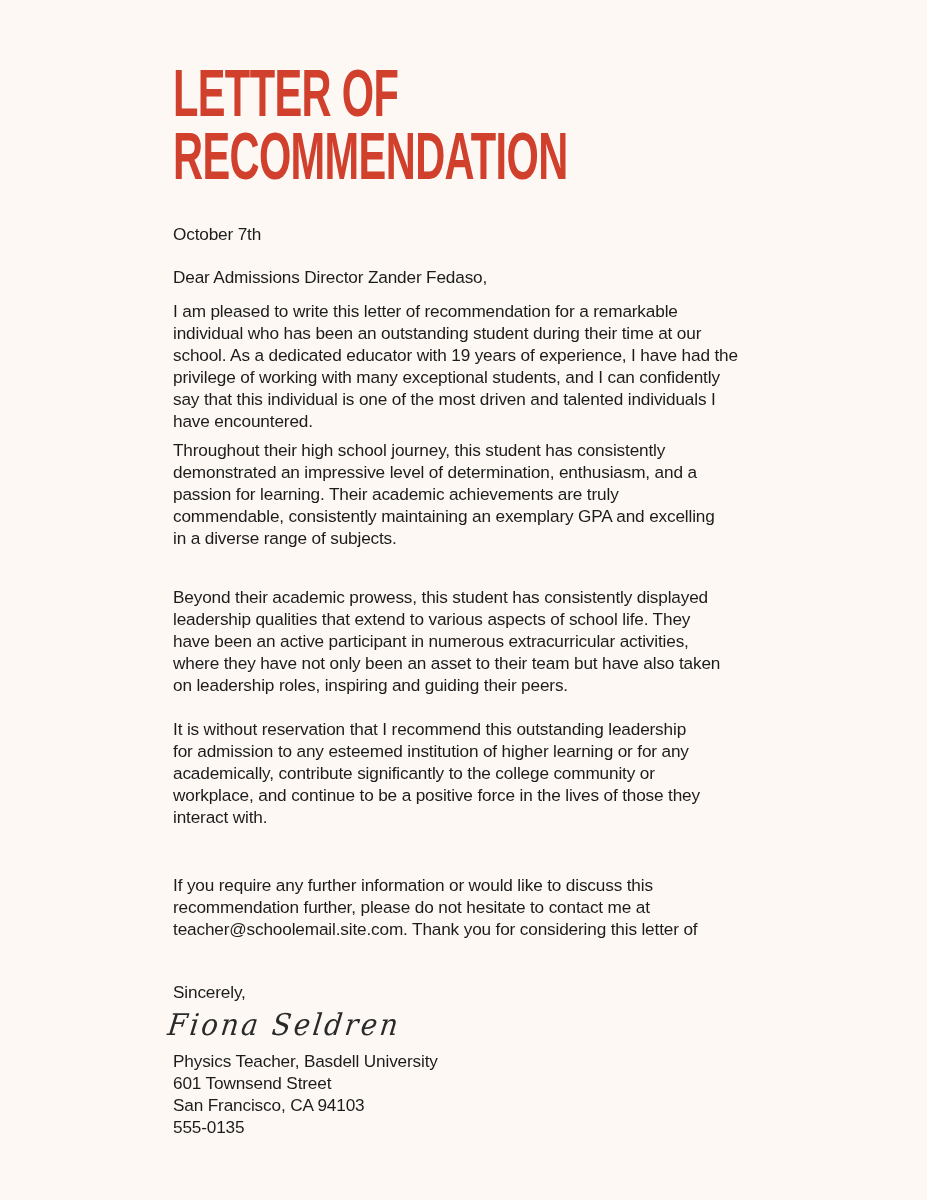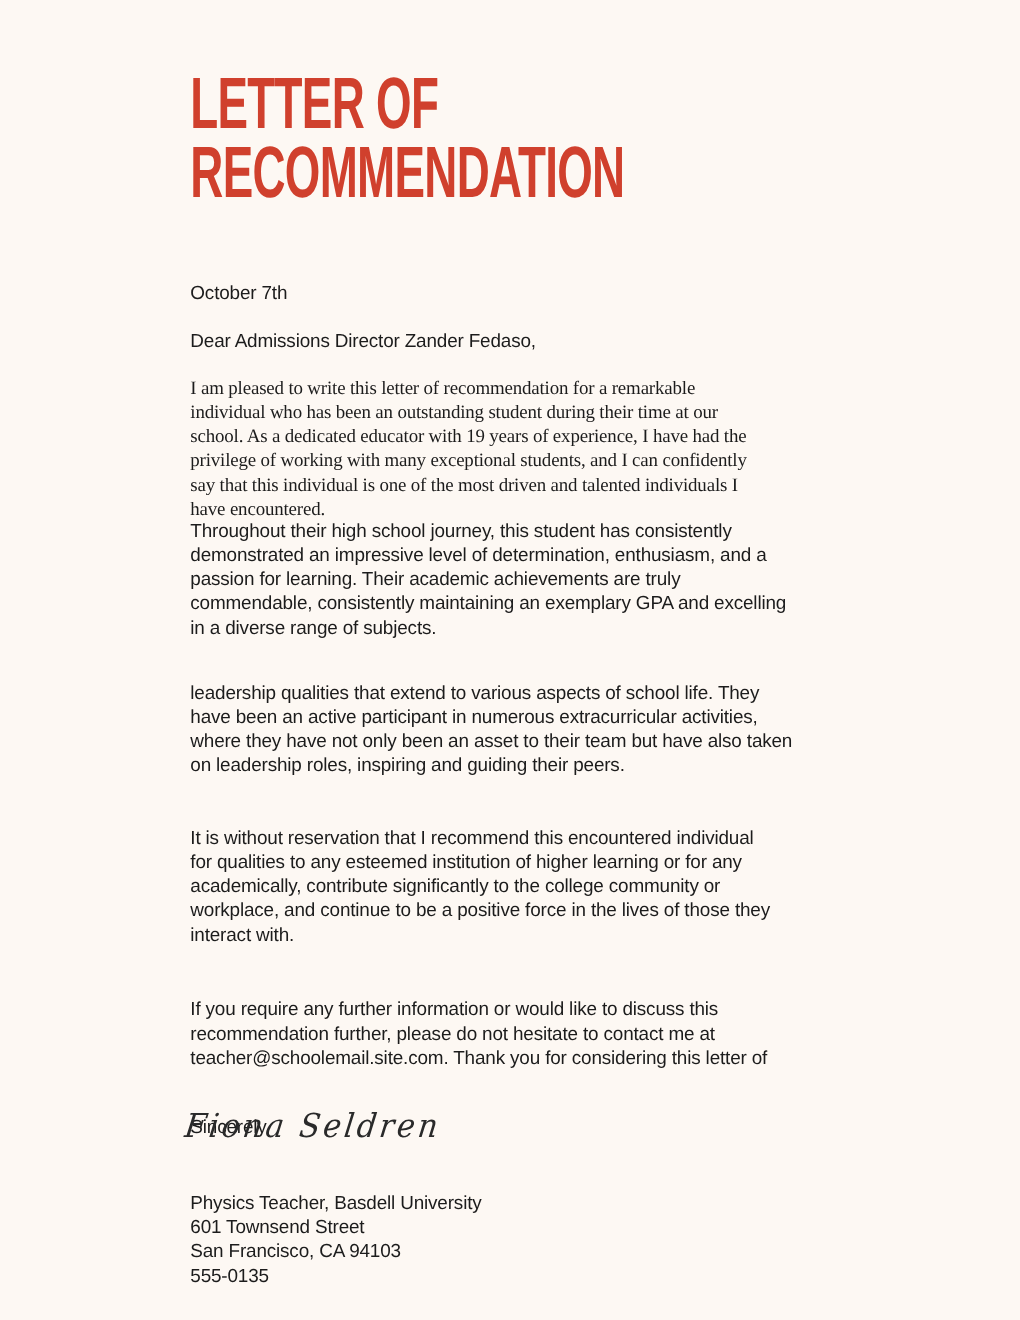--- a/index.html
+++ b/index.html
@@ -38,26 +38,25 @@
       text-transform: uppercase;
     }
     .title span { display: block; }
     .text {
       position: absolute;
       left: 0;
       font-size: 17.2px;
       line-height: 22px;
       letter-spacing: -0.15px;
       white-space: nowrap;
-      margin-top: 32px;
     }
     .text .ln { display: block; }
     .date { top: 223px; }
     .greeting { top: 266px; }
-    .p1 { top: 310px; font-family: Liberation Serif, serif; }
+    .p1 { top: 300px; }
     .p2 { top: 439px; }
     .p3 { top: 586px; }
     .p4 { top: 718px; }
     .p5 { top: 874px; }
     .closing { top: 981px; }
     .signature {
       position: absolute;
       left: -2px;
       top: 1003px;
       font-family: "DejaVu Serif", serif;
@@ -98,29 +97,30 @@
 
   <div class="text p2">
     <span class="ln">Throughout their high school journey, this student has consistently</span>
     <span class="ln">demonstrated an impressive level of determination, enthusiasm, and a</span>
     <span class="ln">passion for learning. Their academic achievements are truly</span>
     <span class="ln">commendable, consistently maintaining an exemplary GPA and excelling</span>
     <span class="ln">in a diverse range of subjects.</span>
   </div>
 
   <div class="text p3">
+    <span class="ln">Beyond their academic prowess, this student has consistently displayed</span>
     <span class="ln">leadership qualities that extend to various aspects of school life. They</span>
     <span class="ln">have been an active participant in numerous extracurricular activities,</span>
     <span class="ln">where they have not only been an asset to their team but have also taken</span>
     <span class="ln">on leadership roles, inspiring and guiding their peers.</span>
   </div>
 
   <div class="text p4">
-    <span class="ln">It is without reservation that I recommend this encountered individual</span>
-    <span class="ln">for qualities to any esteemed institution of higher learning or for any</span>
+    <span class="ln">It is without reservation that I recommend this outstanding leadership</span>
+    <span class="ln">for admission to any esteemed institution of higher learning or for any</span>
     <span class="ln">academically, contribute significantly to the college community or</span>
     <span class="ln">workplace, and continue to be a positive force in the lives of those they</span>
     <span class="ln">interact with.</span>
   </div>
 
   <div class="text p5">
     <span class="ln">If you require any further information or would like to discuss this</span>
     <span class="ln">recommendation further, please do not hesitate to contact me at</span>
     <span class="ln">teacher@schoolemail.site.com. Thank you for considering this letter of</span>
   </div>

